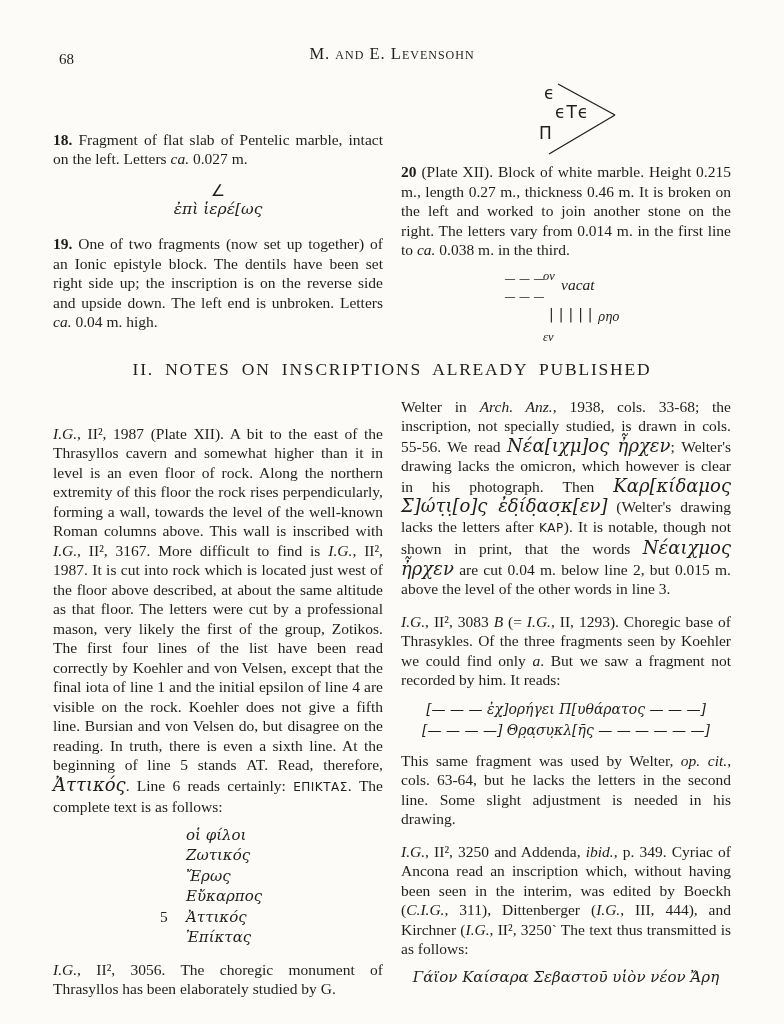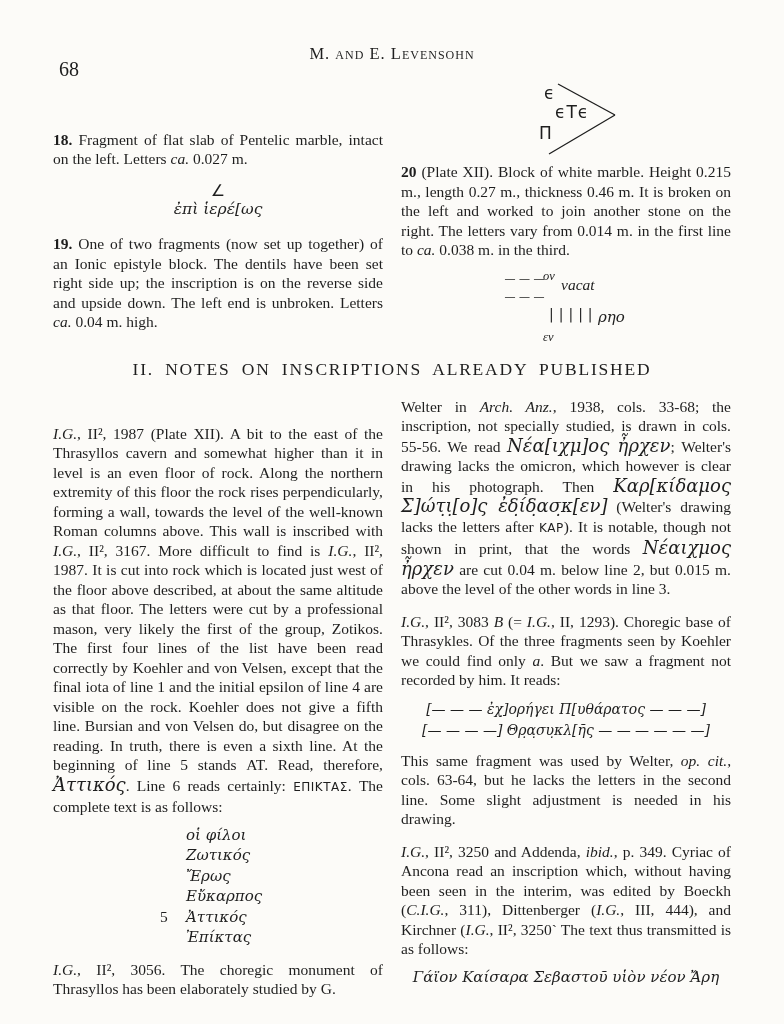--- a/index.html
+++ b/index.html
@@ -4,21 +4,21 @@
 <style>
   html,body{margin:0;padding:0;}
   body{background:#fcfbf8;}
   .page{
     position:relative;width:784px;height:1024px;box-sizing:border-box;
     background:#fcfbf8;color:#1e1e1e;
     font-family:"Liberation Serif",serif;font-size:15.5px;line-height:19.5px;
     padding:44px 53px 0 53px;overflow:hidden;
   }
   .runhead{position:relative;height:22px;margin-bottom:14px;}
-  .pagenum{position:absolute;left:6px;top:16px;font-size:20px;}
+  .pagenum{position:absolute;left:6px;top:6px;font-size:15px;}
   .rh-title{position:absolute;left:0;right:0;text-align:center;font-variant:small-caps;letter-spacing:1px;font-size:16.5px;}
   .cols{display:flex;gap:18px;align-items:flex-end;}
   .col{width:330px;}
   p.entry{margin:0;text-align:justify;}
   p.entry + p.entry{margin-top:13px;}
   .bd{font-weight:bold;}
   .it{font-style:italic;}
   .gk{font-family:"DejaVu Serif",serif;font-style:italic;font-size:18px;}
   .ep{font-family:"DejaVu Sans",sans-serif;font-size:12px;letter-spacing:0.5px;}
   
@@ -36,21 +36,21 @@
   .ins20{position:relative;height:64px;margin-top:8px;}
   .ins20 span{position:absolute;white-space:pre;}
   .dash{font-size:10px;letter-spacing:1px;font-weight:bold;}
   .d1{left:104px;top:1px;}
   .d2{left:104px;top:19px;}
   .sup{font-family:Liberation Serif, serif;font-style:italic;font-size:12.5px;}
   .s1{left:142px;top:-1px;}
   .s2{left:142px;top:17px;margin-top:43px;}
   .vac{left:160px;top:7px;font-style:italic;font-size:15.5px;}
   .bars{left:148px;top:37px;font-family:"DejaVu Sans",sans-serif;font-size:14px;letter-spacing:5px;}
-  .tail{left:197px;top:40px;font-family:"DejaVu Serif",serif;font-style:italic;font-size:15px;}
+  .tail{left:197px;top:40px;font-family:"DejaVu Serif",serif;font-style:italic;font-size:12px;}
   
   .sec-head{text-align:center;font-size:17.5px;letter-spacing:1.8px;word-spacing:5px;margin:26px 0 17px;line-height:22px;}
   
   .greek-list{margin:8px 0 12px 133px;}
   .gl-row{position:relative;line-height:19.5px;}
   .gl-num{position:absolute;left:-26px;font-family:"Liberation Serif",serif;font-style:normal;font-size:15.5px;}
   .gl-row .gk{font-size:15px;}
   
   .ins-c{text-align:center;margin:9px 0 10px;}
   .ins-c .gk{font-size:14px;line-height:21px;white-space:nowrap;}

